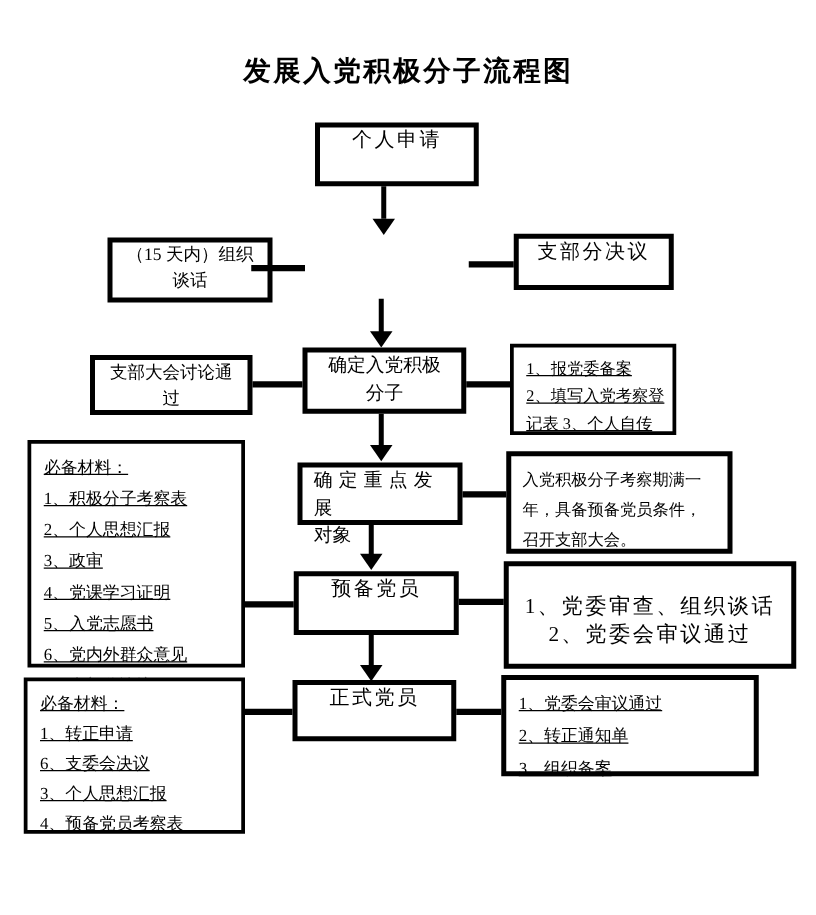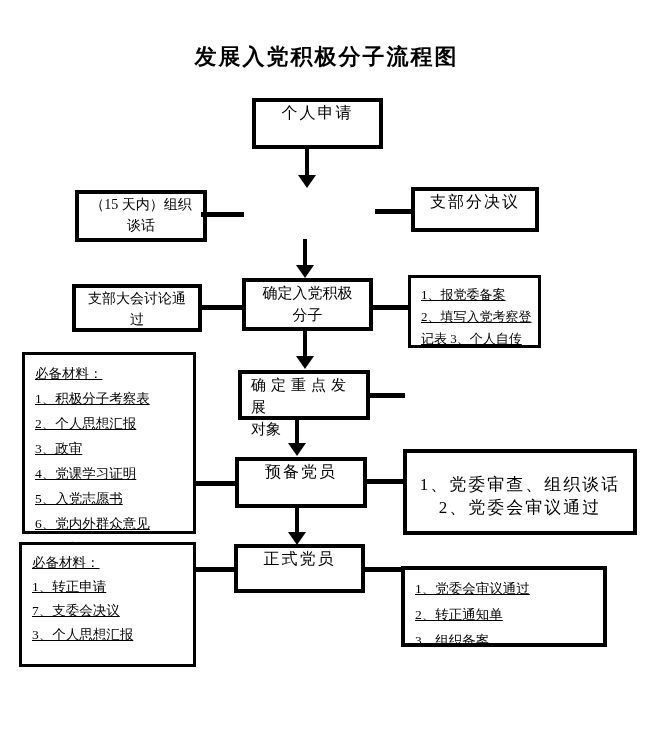--- a/index.html
+++ b/index.html
@@ -84,21 +84,21 @@
 
   <div class="title">发展入党积极分子流程图</div>
 
   <div class="node" style="left:252px; top:98px; width:131px; height:51px;">
     <span class="ls">个人申请</span>
   </div>
 
   <div class="vline" style="left:305px; top:149px; height:26px;"></div>
   <div class="ahead" style="left:298px; top:175px;"></div>
 
-  <div class="node small" style="left:75px; top:190px; width:132px; height:52px;">
+  <div class="node small" style="left:86px; top:190px; width:132px; height:52px;">
     <span>（15 天内）组织</span>
     <span>谈话</span>
   </div>
   <div class="node" style="left:411px; top:187px; width:128px; height:45px;">
     <span class="ls">支部分决议</span>
   </div>
   <div class="hline" style="left:201px; top:212px; width:43px;"></div>
   <div class="hline" style="left:375px; top:209px; width:36px;"></div>
 
   <div class="vline" style="left:303px; top:239px; height:27px;"></div>
@@ -131,20 +131,23 @@
     <div class="item">4、党课学习证明</div>
     <div class="item">5、入党志愿书</div>
     <div class="item">6、党内外群众意见</div>
     <div class="item">7、支部分决议</div>
   </div>
 
   <div class="node left-align" style="left:238px; top:370px; width:132px; height:50px; font-size:15px; padding-left:9px;">
     <span class="wide-ls">确定重点发展</span>
     <span>对象</span>
   </div>
+  <div class="listbox b4" style="left:405px; top:361px; width:181px; height:82px; font-size:13px; line-height:24px; padding:7px 9px;">
+    <span>入党积极分子考察期满一年，具备预备党员条件，召开支部大会。</span>
+  </div>
   <div class="hline" style="left:370px; top:393px; width:35px;"></div>
 
   <div class="vline" style="left:295px; top:420px; height:24px;"></div>
   <div class="ahead" style="left:288px; top:443px;"></div>
 
   <div class="node" style="left:235px; top:457px; width:132px; height:51px;">
     <span class="ls">预备党员</span>
   </div>
   <div class="bigsteps" style="left:403px; top:449px; width:234px; height:86px;">
     <div>1、党委审查、组织谈话</div>
@@ -152,28 +155,29 @@
   </div>
   <div class="hline" style="left:196px; top:481px; width:39px;"></div>
   <div class="hline" style="left:367px; top:479px; width:36px;"></div>
 
   <div class="vline" style="left:295px; top:508px; height:25px;"></div>
   <div class="ahead" style="left:288px; top:532px;"></div>
 
   <div class="listbox" style="left:19px; top:542px; width:177px; height:125px; line-height:24px;">
     <div class="item">必备材料：</div>
     <div class="item">1、转正申请</div>
-    <div class="item">7、支委会决议</div>
+    <div class="item">6、支委会决议</div>
     <div class="item">3、个人思想汇报</div>
+    <div class="item">4、预备党员考察表</div>
   </div>
 
   <div class="node" style="left:234px; top:544px; width:131px; height:49px;">
     <span class="ls">正式党员</span>
   </div>
-  <div class="listbox" style="left:401px; top:540px; width:206px; height:81px; line-height:26px; border-width:4px;margin-top:26px;">
+  <div class="listbox" style="left:401px; top:540px; width:206px; height:81px; line-height:26px; border-width:4px;">
     <div class="item">1、党委会审议通过</div>
     <div class="item">2、转正通知单</div>
     <div class="item">3、组织备案</div>
   </div>
   <div class="hline" style="left:196px; top:567px; width:38px;"></div>
   <div class="hline" style="left:365px; top:567px; width:36px;"></div>
 
 </div>
 
 </body></html>

